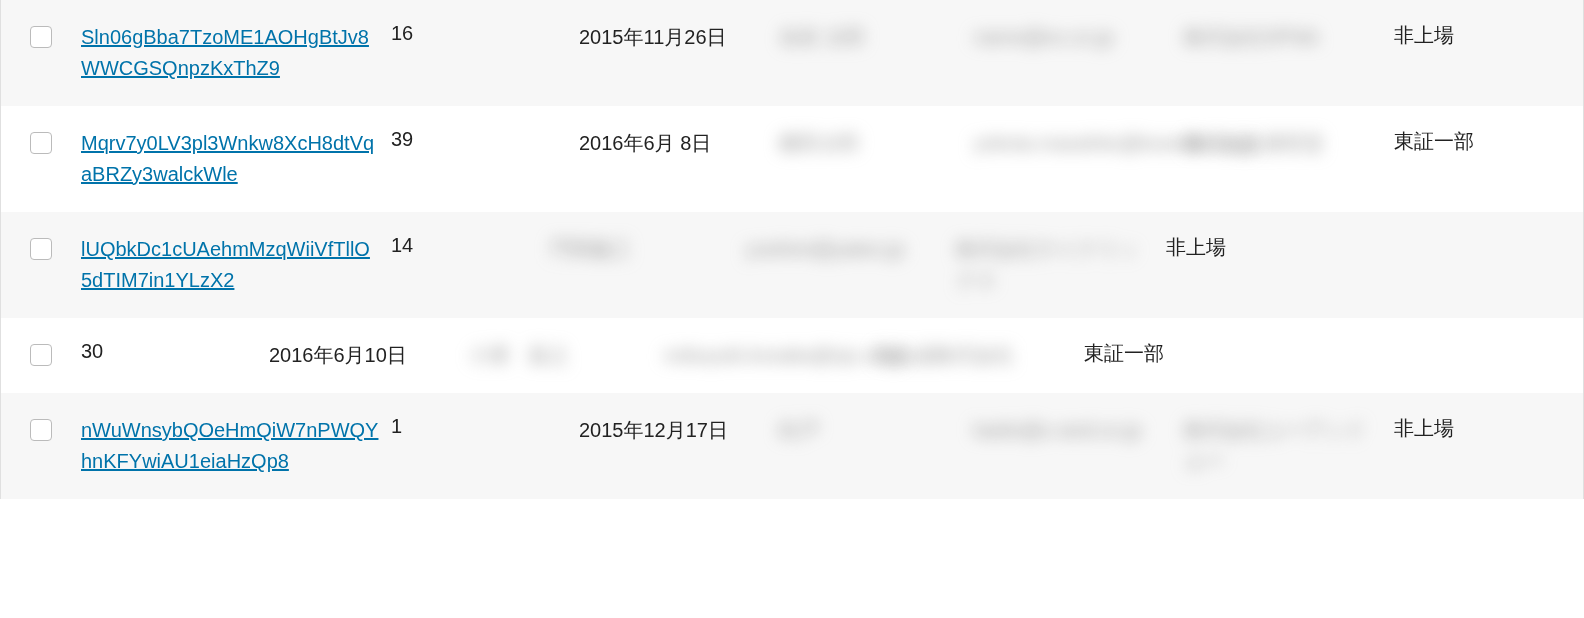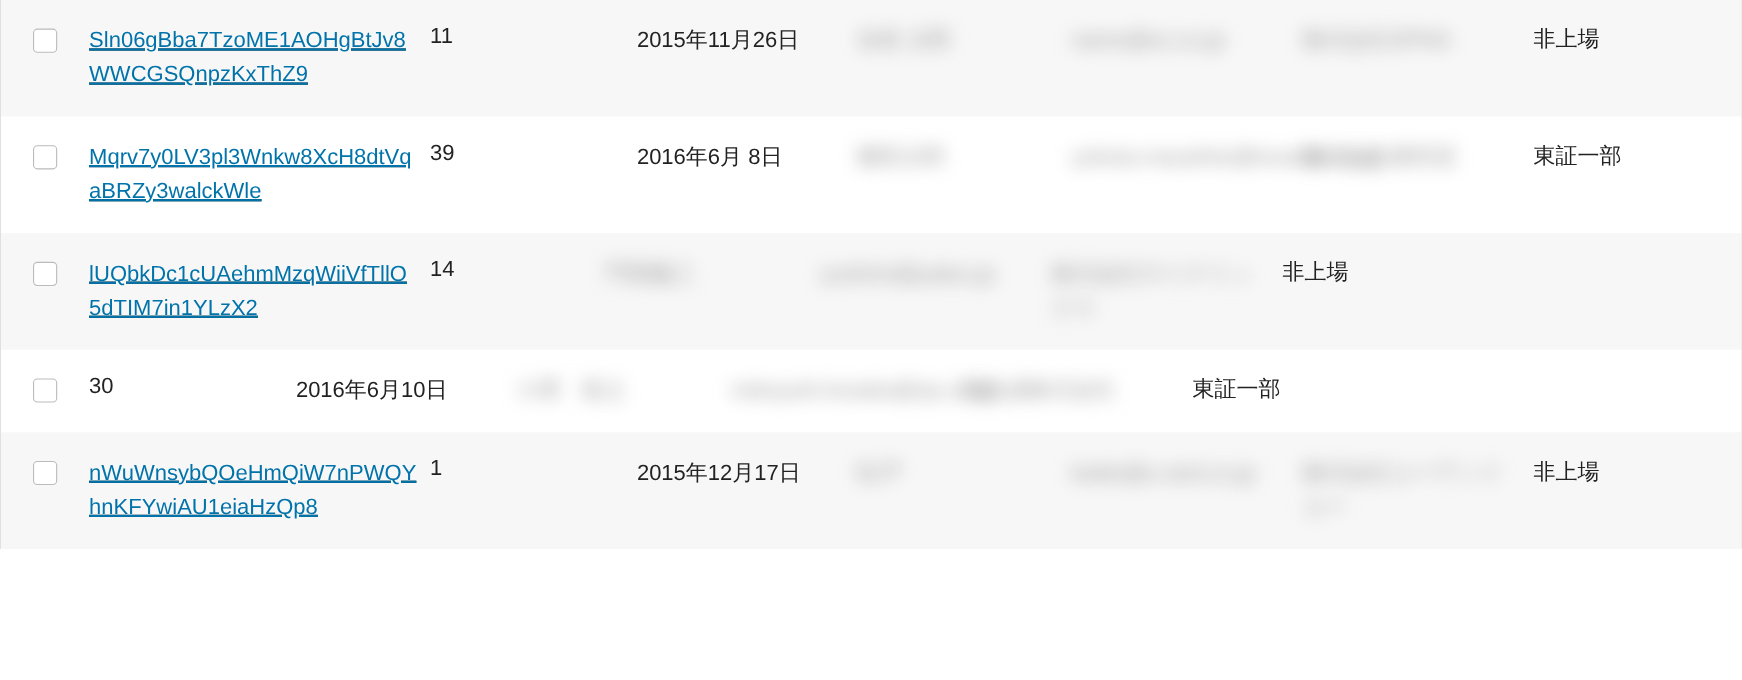--- a/index.html
+++ b/index.html
@@ -38,21 +38,20 @@
       border: 1px solid #bbb;
       border-radius: 4px;
       background: #fff;
       cursor: pointer;
     }
     .col-link {
       width: 310px;
       padding-right: 12px;
       word-break: break-all;
       line-height: 1.55;
-      text-decoration: underline;
     }
     .col-link a {
       color: #0073aa;
       text-decoration: underline;
       cursor: pointer;
     }
     .col-count {
       width: 160px;
       padding-right: 12px;
     }
@@ -87,21 +86,21 @@
   </style>
 </head>
 <body>
 
 <div class="table">
 <div class="row">
       <div class="col-checkbox">
         <div class="checkbox"></div>
       </div>
       <div class="col-link"><a>Sln06gBba7TzoME1AOHgBtJv8WWCGSQnpzKxThZ9</a></div>
-      <div class="col-count">11</div>
+      <div class="col-count">16</div>
       <div class="col-date">2015年11月26日</div>
       <div class="col-name"><span class="blurred">名前 太郎</span></div>
       <div class="col-email"><span class="blurred">name@ex.co.jp</span></div>
       <div class="col-company"><span class="blurred">株式会社SPNA</span></div>
       <div class="col-status">非上場</div>
     </div>
     <div class="row">
       <div class="col-checkbox">
         <div class="checkbox"></div>
       </div>

